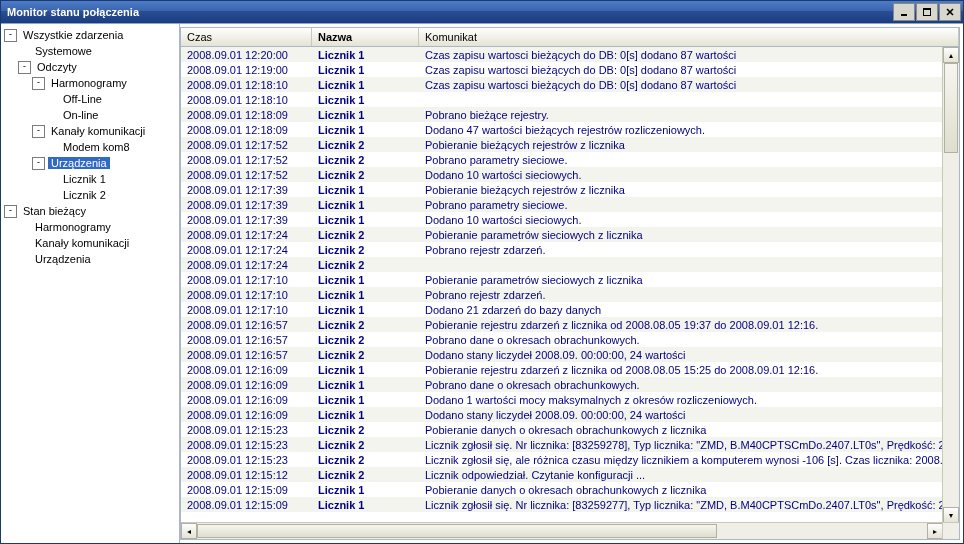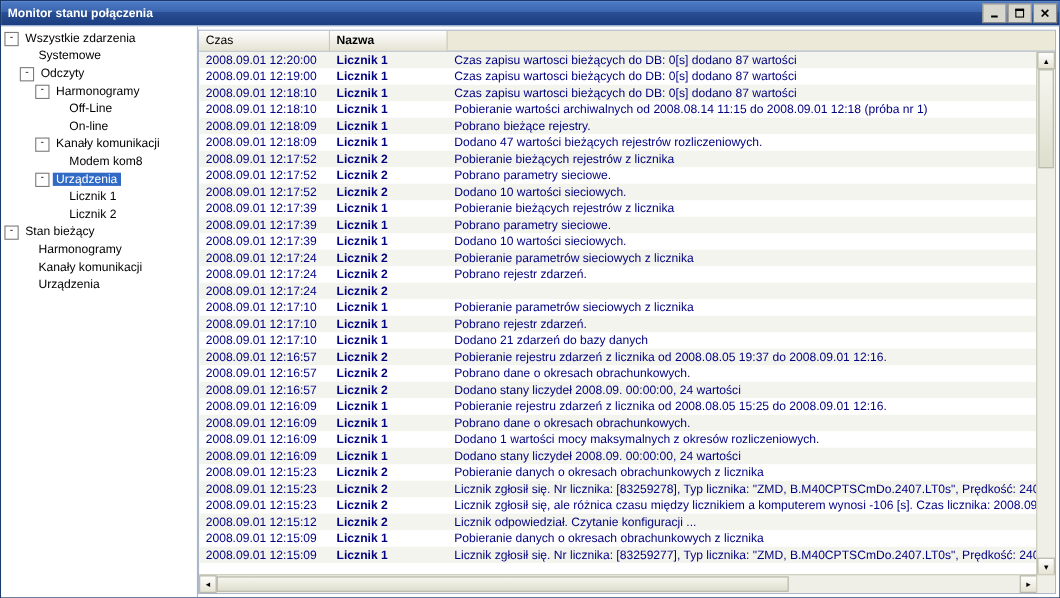--- a/index.html
+++ b/index.html
@@ -147,21 +147,21 @@
     font-size: 11px;
     color: #000080;
   }
   .grid-row.alt { background: #f4f4ee; }
   .gc {
     padding: 0 6px;
     box-sizing: border-box;
     white-space: nowrap;
     overflow: hidden;
   }
-  .col-time  { width: 119px; }
+  .col-time  { width: 131px; }
   .col-name  { width: 107px; font-weight: bold; }
   .col-msg   { flex: 1; }
   
   .vscroll {
     position: absolute;
     right: 0;
     top: 0;
     bottom: 16px;
     width: 16px;
     background: #efefe7;
@@ -331,20 +331,21 @@
               </li>
             </ul>
           </li>
         </ul>
     </div>
 
     <div class="grid-container">
       <div class="grid-header">
         <div class="gh-cell col-time">Czas</div>
         <div class="gh-cell col-name">Nazwa</div>
+        <div class="gh-cell col-msg">Komunikat</div>
       </div>
       <div class="grid-body-wrap">
         <div class="grid-body" id="grid-body" style="right: 16px; bottom: 27px;">
             <div class="grid-row alt">
               <div class="gc col-time">2008.09.01 12:20:00</div>
               <div class="gc col-name">Licznik 1</div>
               <div class="gc col-msg">Czas zapisu wartosci bieżących do DB: 0[s] dodano 87 wartości</div>
             </div>
             <div class="grid-row">
               <div class="gc col-time">2008.09.01 12:19:00</div>
@@ -352,21 +353,20 @@
               <div class="gc col-msg">Czas zapisu wartosci bieżących do DB: 0[s] dodano 87 wartości</div>
             </div>
             <div class="grid-row alt">
               <div class="gc col-time">2008.09.01 12:18:10</div>
               <div class="gc col-name">Licznik 1</div>
               <div class="gc col-msg">Czas zapisu wartosci bieżących do DB: 0[s] dodano 87 wartości</div>
             </div>
             <div class="grid-row">
               <div class="gc col-time">2008.09.01 12:18:10</div>
               <div class="gc col-name">Licznik 1</div>
-              <div class="gc col-msg">Pobieranie wartości archiwalnych od 2008.08.14 11:15 do 2008.09.01 12:18 (próba nr 1)</div>
             </div>
             <div class="grid-row alt">
               <div class="gc col-time">2008.09.01 12:18:09</div>
               <div class="gc col-name">Licznik 1</div>
               <div class="gc col-msg">Pobrano bieżące rejestry.</div>
             </div>
             <div class="grid-row">
               <div class="gc col-time">2008.09.01 12:18:09</div>
               <div class="gc col-name">Licznik 1</div>
               <div class="gc col-msg">Dodano 47 wartości bieżących rejestrów rozliczeniowych.</div>

